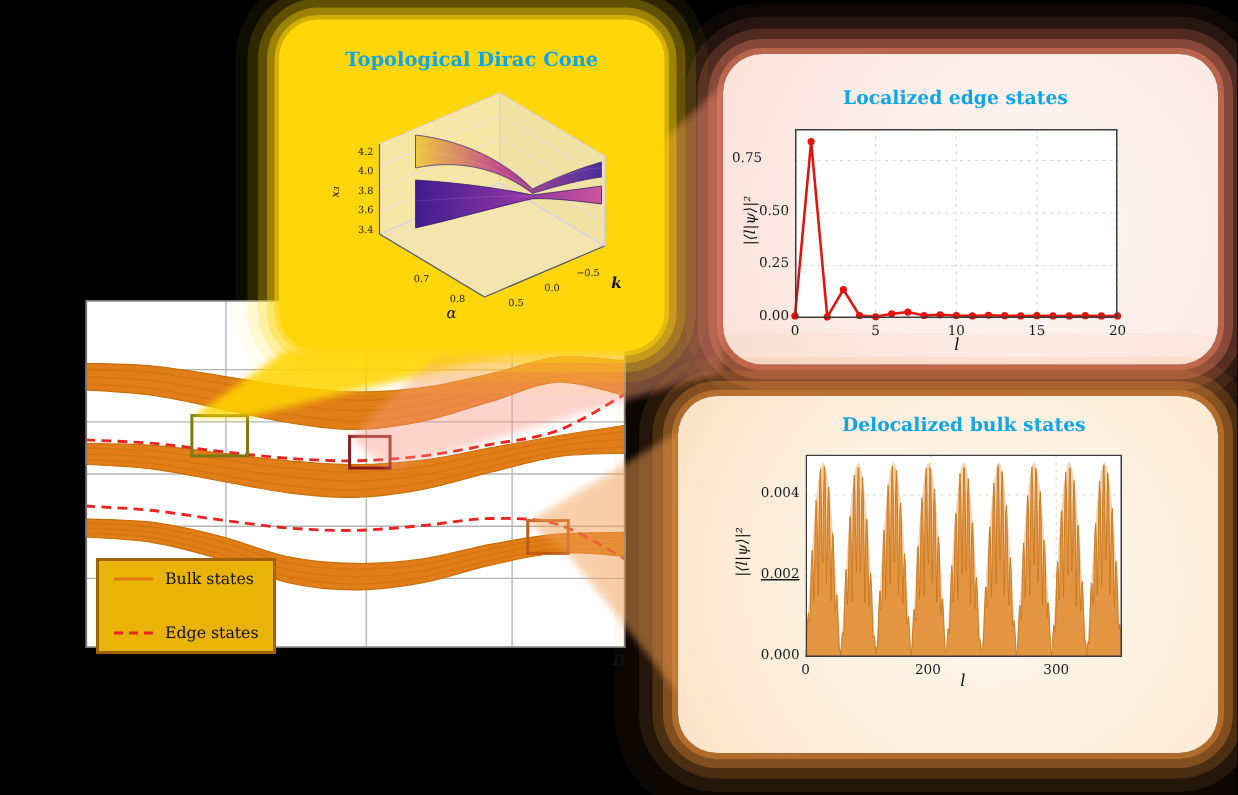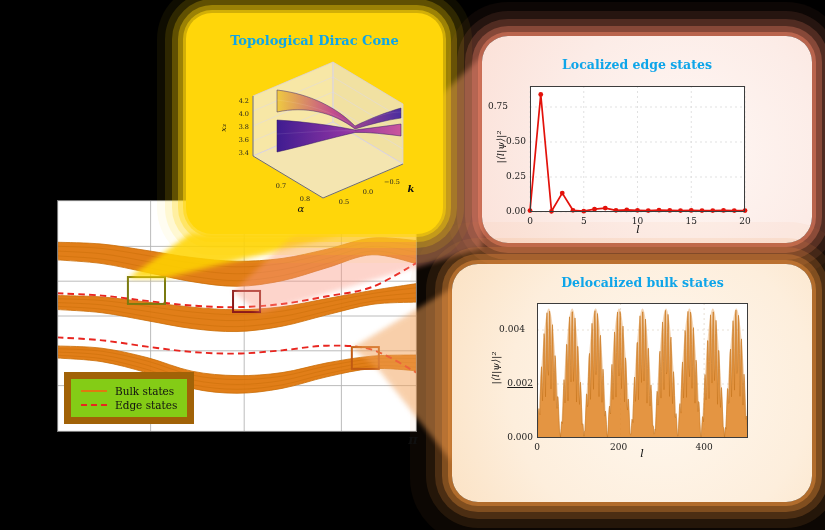--- a/index.html
+++ b/index.html
@@ -38,22 +38,22 @@
   .ylab{position:absolute;width:110px;text-align:center;font-size:10px;font-style:italic;color:#111;
         transform:rotate(-90deg);line-height:1}
   #edge-ylabel{left:446px;top:142px}
   #bulk-ylabel{left:441px;top:363px}
   .xlab{position:absolute;width:22px;text-align:center;font-size:11px;font-style:italic;color:#111;line-height:1}
   #edge-xlabel{left:627px;top:224px}
   #bulk-xlabel{left:631px;top:448px}
 
   .tick{position:absolute;font-size:9px;color:#1a1a1a;line-height:1}
 
-  #legend{position:absolute;left:64px;top:372px;background:#84cc16;border:7px solid #a16207;
-          padding:6px 10px;display:flex;flex-direction:column;gap:2px;font-size:10.5px;color:#111}
+  #legend{position:absolute;left:64px;top:372px;background:#eab308;border:2px solid #a16207;
+          padding:6px 10px;display:flex;flex-direction:column;gap:24px;font-size:10.5px;color:#111}
   .lrow{display:flex;align-items:center;gap:8px}
   .lsample{width:26px;height:0;border-top:2.5px solid #E0790F;display:inline-block}
   .lsample.dashed{border-top:2.5px dashed #E8251F}
 
   #pi-label{position:absolute;left:403px;top:433px;width:20px;text-align:center;
             font-size:13px;font-weight:700;font-style:italic;color:#101010;line-height:1}
   text{font-family:"DejaVu Serif","Liberation Serif",serif}
 </style>
 </head>
 <body>
@@ -235,17 +235,17 @@
     <span class="tick" style="left: 568.75px; top: 217px; width: 30px; text-align: center;">5</span>
     <span class="tick" style="left: 622.5px; top: 217px; width: 30px; text-align: center;">10</span>
     <span class="tick" style="left: 676.25px; top: 217px; width: 30px; text-align: center;">15</span>
     <span class="tick" style="left: 730px; top: 217px; width: 30px; text-align: center;">20</span>
     <span class="tick" style="left: 488px; top: 207px; width: 38px; text-align: right;">0.00</span>
     <span class="tick" style="left: 488px; top: 172px; width: 38px; text-align: right;">0.25</span>
     <span class="tick" style="left: 488px; top: 137px; width: 38px; text-align: right;">0.50</span>
     <span class="tick" style="left: 488px; top: 102px; width: 38px; text-align: left;">0.75</span>
     <span class="tick" style="left: 522px; top: 443px; width: 30px; text-align: center;">0</span>
     <span class="tick" style="left: 610px; top: 443px; width: 30px; ">200</span>
-    <span class="tick" style="left: 689.129px; top: 443px; width: 30px; text-align: center;">400</span>
+    <span class="tick" style="left: 689.129px; top: 443px; width: 30px; text-align: center;">300</span>
     <span class="tick" style="left: 491px; top: 433px; width: 42px; text-align: right;">0.000</span>
     <span class="tick" style="left: 491px; top: 379px; width: 42px; text-align: right; text-decoration: underline;">0.002</span>
-    <span class="tick" style="left: 491px; top: 325px; width: 42px; text-align: center;">0.004</span>
+    <span class="tick" style="left: 491px; top: 325px; width: 42px; text-align: right;">0.004</span>
   </div>
 
 </body></html>

